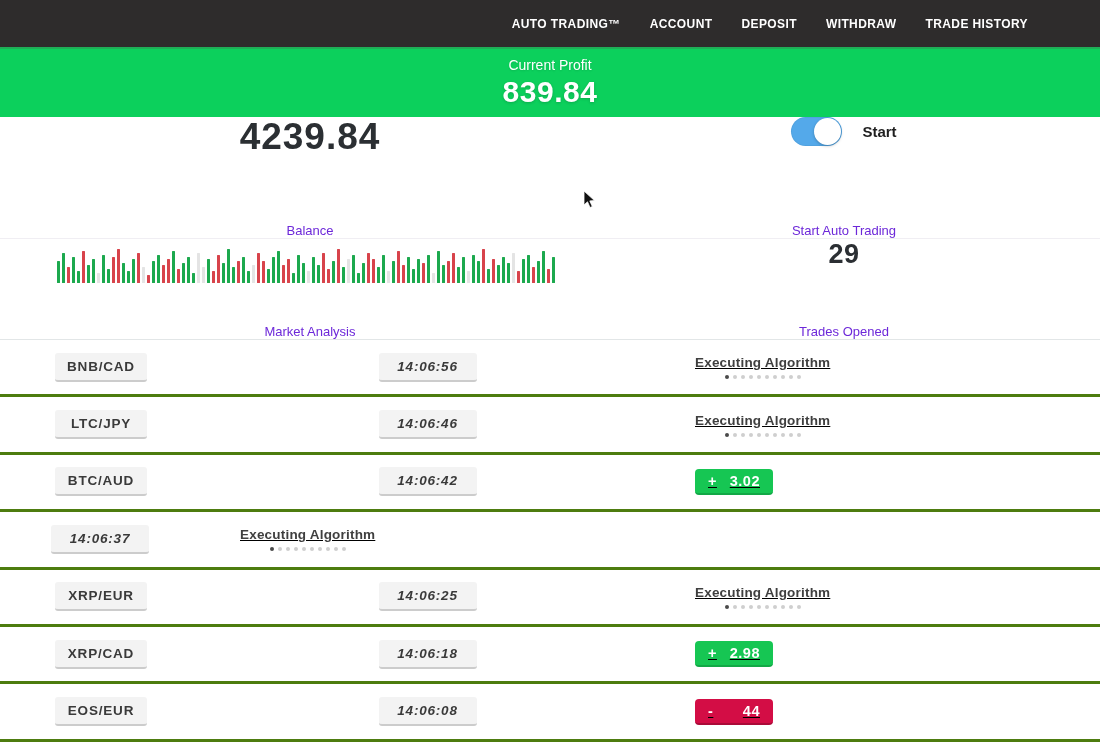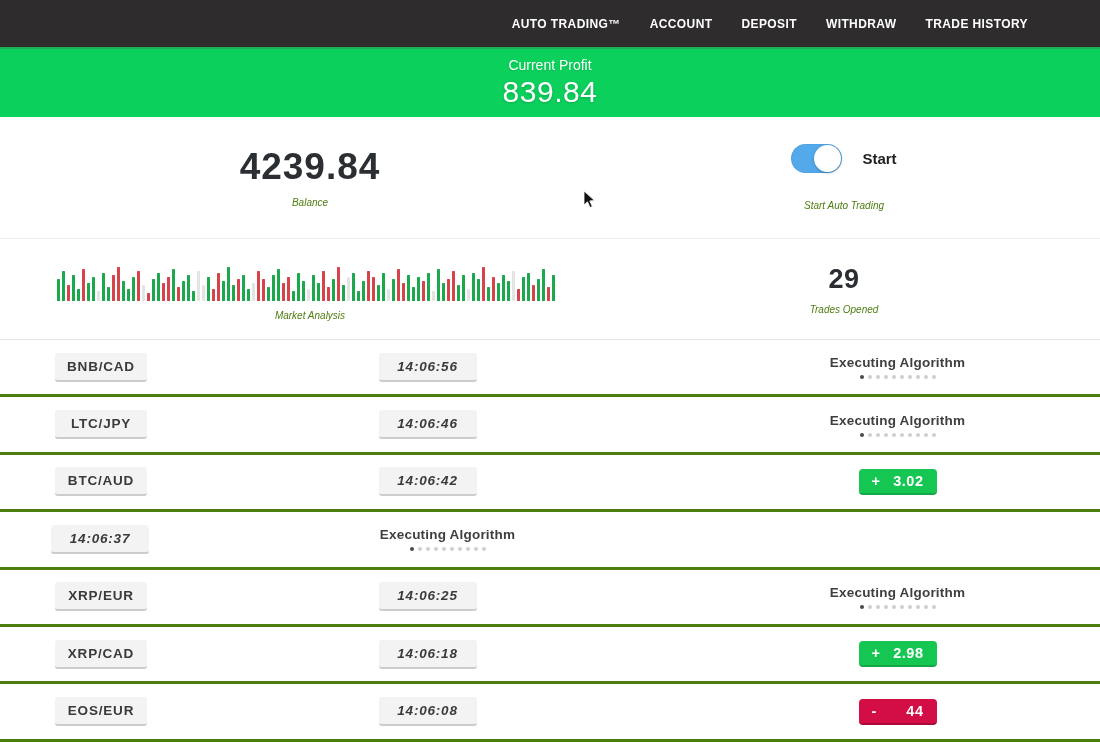--- a/index.html
+++ b/index.html
@@ -16,30 +16,30 @@
   .nav-item{
     color:#ffffff;font-size:12px;font-weight:bold;letter-spacing:.4px;
     text-transform:uppercase;cursor:pointer;white-space:nowrap;text-decoration:none;
   }
   
   .banner{
     height:70px;background:#0cd05c;color:#fff;display:flex;flex-direction:column;
     align-items:center;justify-content:center;border-top:2px solid #1fae57;box-sizing:border-box;
   }
   .banner-label{font-size:14px;margin-bottom:2px;text-shadow:0 1px 2px rgba(0,0,0,.12);}
-  .banner-value{font-size:30px;font-weight:normal;letter-spacing:.5px;text-shadow:0 1px 3px rgba(0,0,0,.18);}
+  .banner-value{font-size:30px;font-weight:bold;letter-spacing:.5px;text-shadow:0 1px 3px rgba(0,0,0,.18);}
   
   .stats-row{display:grid;grid-template-columns:620px 480px;}
-  .stats-row .cell{display:flex;flex-direction:column;align-items:center;justify-content:center;}
+  .stats-row .cell{display:flex;flex-direction:column;align-items:center;justify-content:space-between;}
   .stats-row .cell.right{padding-right:32px;box-sizing:border-box;}
   .row1{height:121px;border-bottom:1px solid #f0eef3;}
   .row2{height:100px;border-bottom:1px solid #e2e6e7;}
   .big-number{font-size:37px;font-weight:bold;color:#2b2f33;letter-spacing:1px;line-height:1.1;}
   .mid-number{font-size:27px;font-weight:bold;color:#2b2f33;letter-spacing:.5px;}
-  .sub-label{font-size:10px;color:#4d7c0f;margin-top:9px;font-style:italic;}
+  .sub-label{font-size:13px;color:#6d28d9;margin-top:9px;}
   
   .toggle-line{display:flex;align-items:center;gap:20px;}
   .toggle{
     width:51px;height:29px;border-radius:15px;background:#54a9ea;position:relative;
     cursor:pointer;box-shadow:inset 0 0 0 1px rgba(0,0,0,.04);
   }
   .knob{
     position:absolute;top:1px;right:1px;width:27px;height:27px;border-radius:50%;
     background:#fff;box-shadow:0 1px 3px rgba(0,0,0,.25);
   }
@@ -53,21 +53,21 @@
   .bar.r{background:#d8434b;}
   .bar.l{background:#e4e4e4;}
   
   .trades-table{}
   .trow{
     height:57.4px;display:grid;grid-template-columns:200px 455px 445px;
     align-items:center;border-bottom:3px solid #4d7c0f;box-sizing:border-box;
   }
   .c1{padding-left:55px;}
   .c2{display:flex;justify-content:center;}
-  .c3{display:flex;justify-content:center;padding-left:40px;box-sizing:border-box;}
+  .c3{display:flex;padding-left:40px;box-sizing:border-box;text-decoration:underline;}
   .kbadge{
     display:inline-block;background:#f3f3f3;border-bottom:2px solid #cccccc;
     border-radius:3px;color:#3a3a3a;font-size:13.5px;font-weight:bold;
     letter-spacing:.8px;text-align:center;padding:6px 0;width:92px;cursor:pointer;
   }
   .kbadge.time{width:98px;cursor:default;font-style:italic;}
   .exec{display:flex;flex-direction:column;align-items:center;gap:5px;}
   .exec-label{font-size:13.5px;font-weight:bold;color:#3f3f3f;letter-spacing:.2px;}
   .dots{display:flex;gap:4px;align-items:center;}
   .dots i{width:4px;height:4px;border-radius:50%;background:#cfcfcf;}

